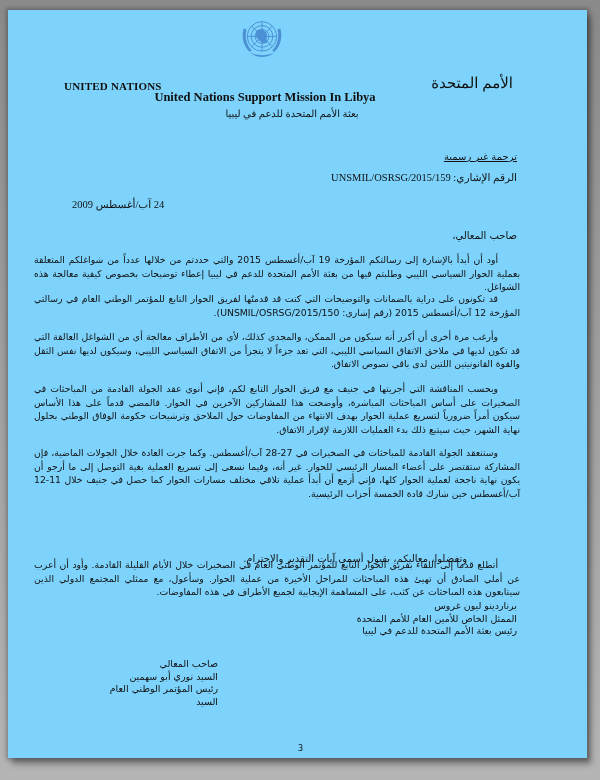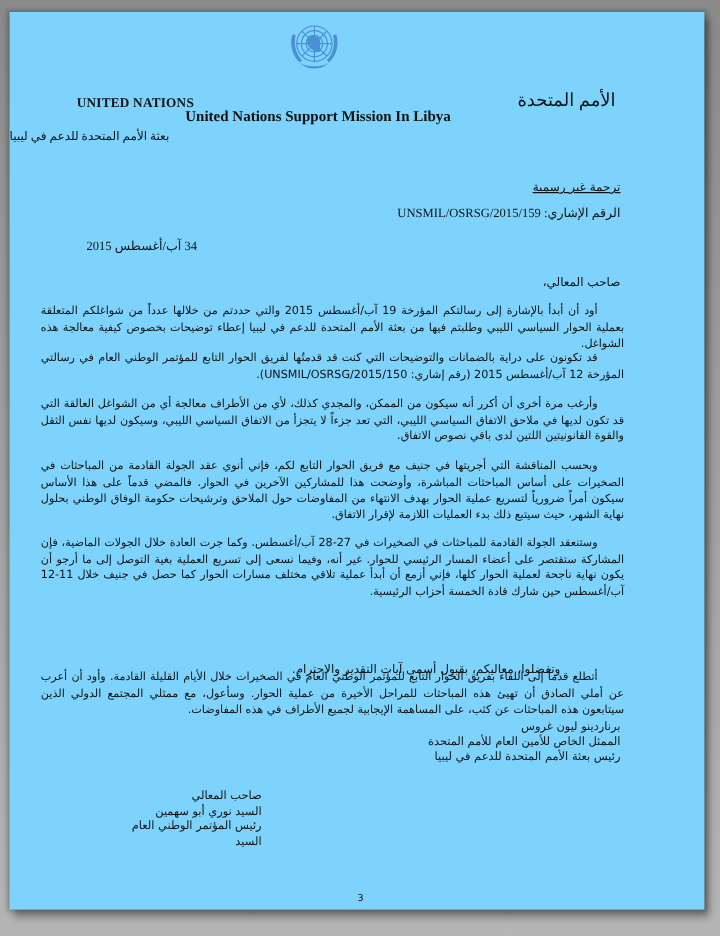--- a/index.html
+++ b/index.html
@@ -26,21 +26,21 @@
   }
   .un-right {
     right: 74px; top: 64px; font-size: 15px; direction: rtl;
   }
   .logo { left: 228px; top: 3px; width: 52px; height: 52px; }
   .mission-en {
     left: 0; width: 514px; top: 80px; text-align: center;
     font-weight: bold; font-size: 12.5px;
   }
   .mission-ar {
-    left: 0; width: 568px; top: 98px; text-align: left;
+    left: 0; width: 568px; top: 98px; text-align: center;
     font-size: 10px; direction: rtl;
   }
   .rtl { direction: rtl; text-align: right; font-family: "DejaVu Sans", sans-serif; }
   .unofficial {
     right: 70px; top: 141px; font-size: 10px; text-decoration: underline;
   }
   .refline {
     right: 70px; top: 161px; font-size: 10.5px; direction: rtl;
     font-family: "Liberation Serif", serif;
   }
@@ -90,21 +90,21 @@
   <div class="abs mission-en">United Nations Support Mission In Libya</div>
   <div class="abs mission-ar">بعثة الأمم المتحدة للدعم في ليبيا</div>
 
   <div class="abs rtl unofficial">ترجمة غير رسمية</div>
 
   <div class="abs refline">
     <span>الرقم الإشاري:</span>
     <span>UNSMIL/OSRSG/2015/159</span>
   </div>
 
-  <div class="abs date">34 آب/أغسطس 2015</div>
+  <div class="abs date">24 آب/أغسطس 2009</div>
 
   <div class="abs rtl salutation">صاحب المعالي،</div>
 
   <div class="abs rtl para" style="top:243px;">
       <p>أود أن أبدأ بالإشارة إلى رسالتكم المؤرخة 19 آب/أغسطس 2015 والتي حددتم من خلالها عدداً من شواغلكم المتعلقة بعملية الحوار السياسي الليبي وطلبتم فيها من بعثة الأمم المتحدة للدعم في ليبيا إعطاء توضيحات بخصوص كيفية معالجة هذه الشواغل.</p>
     </div>
   <div class="abs rtl para" style="top:282px;">
       <p>قد تكونون على دراية بالضمانات والتوضيحات التي كنت قد قدمتُها لفريق الحوار التابع للمؤتمر الوطني العام في رسالتي المؤرخة 12 آب/أغسطس 2015 (رقم إشاري: UNSMIL/OSRSG/2015/150).</p>
     </div>
   <div class="abs rtl para" style="top:320px;">

